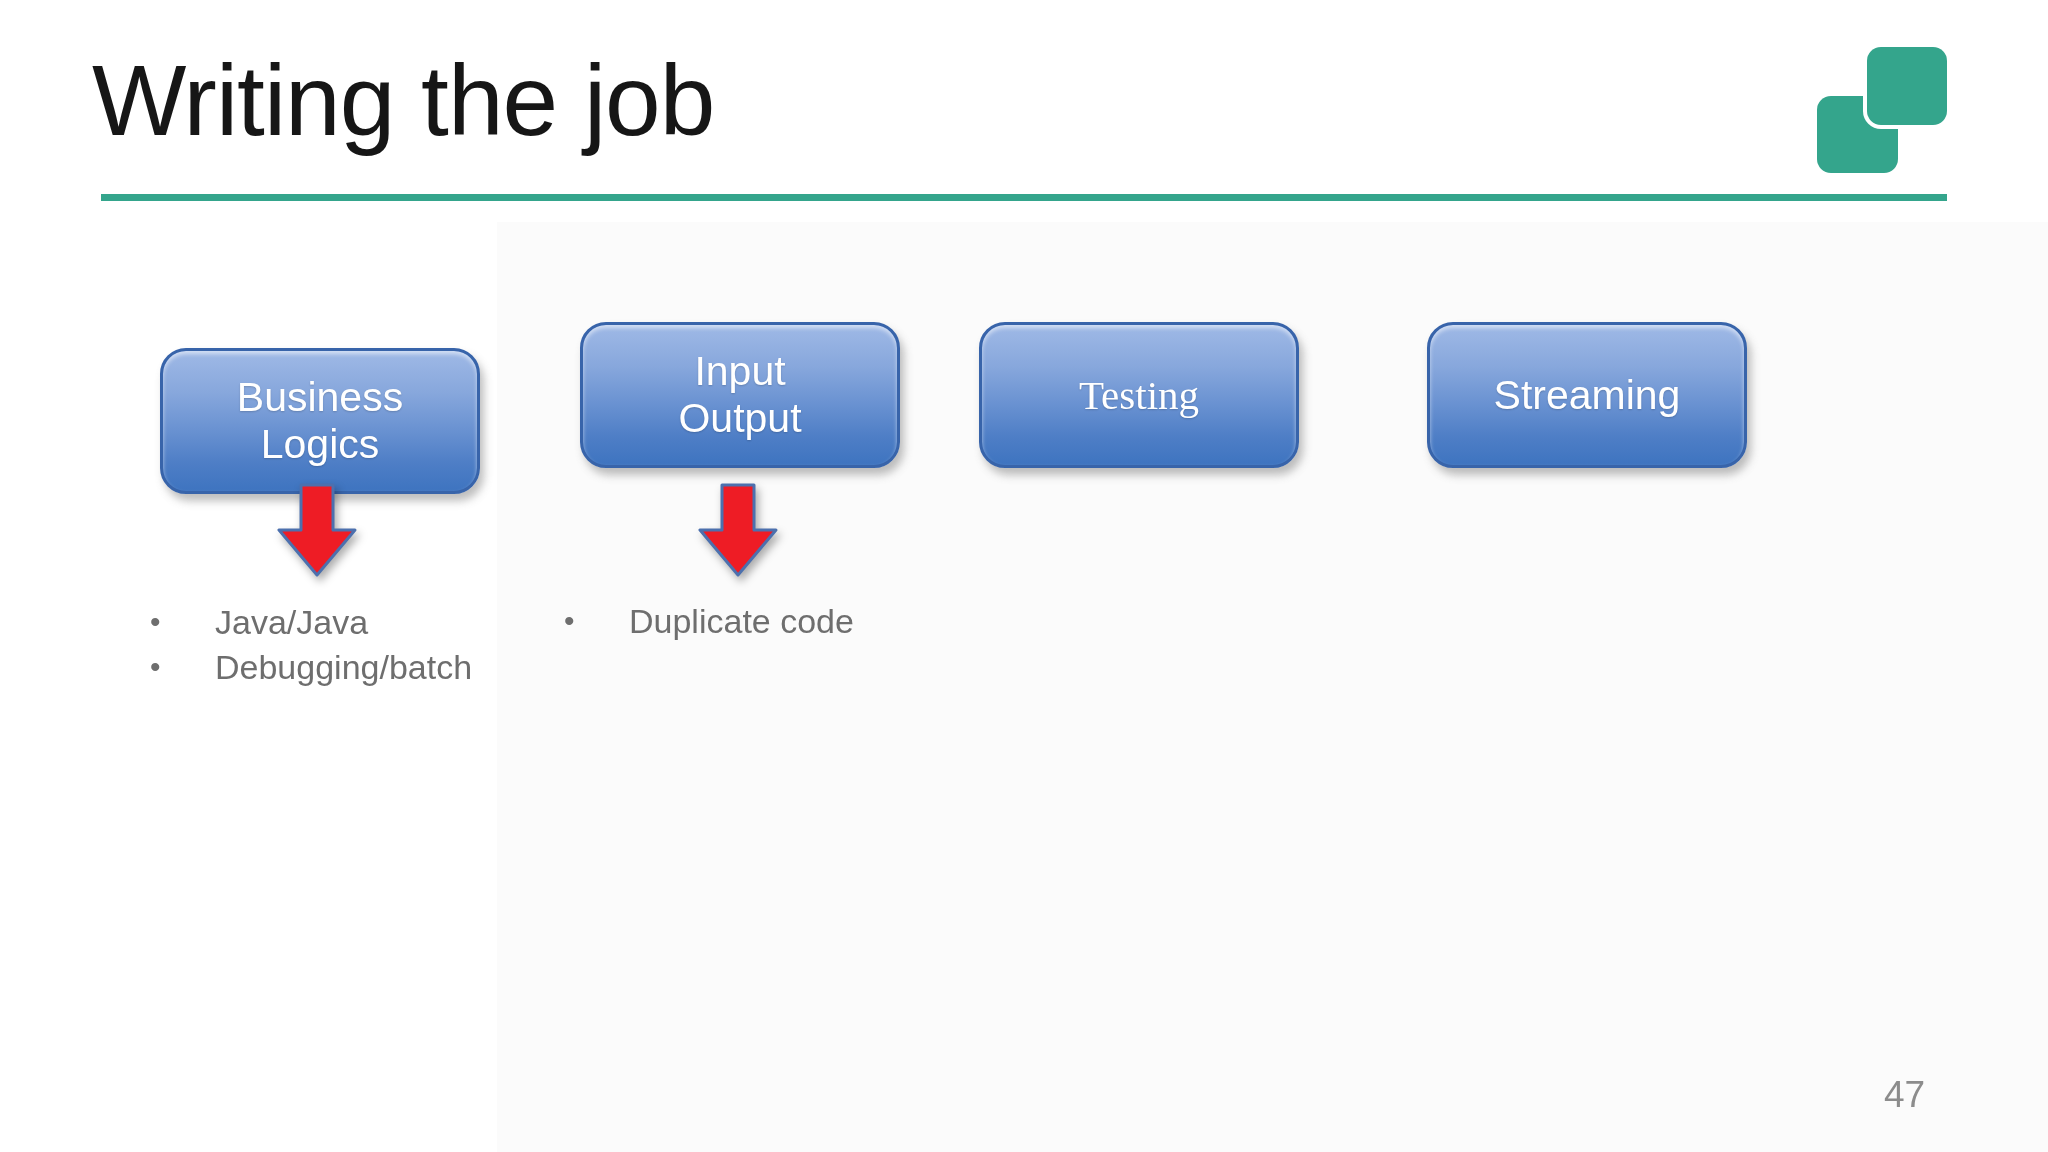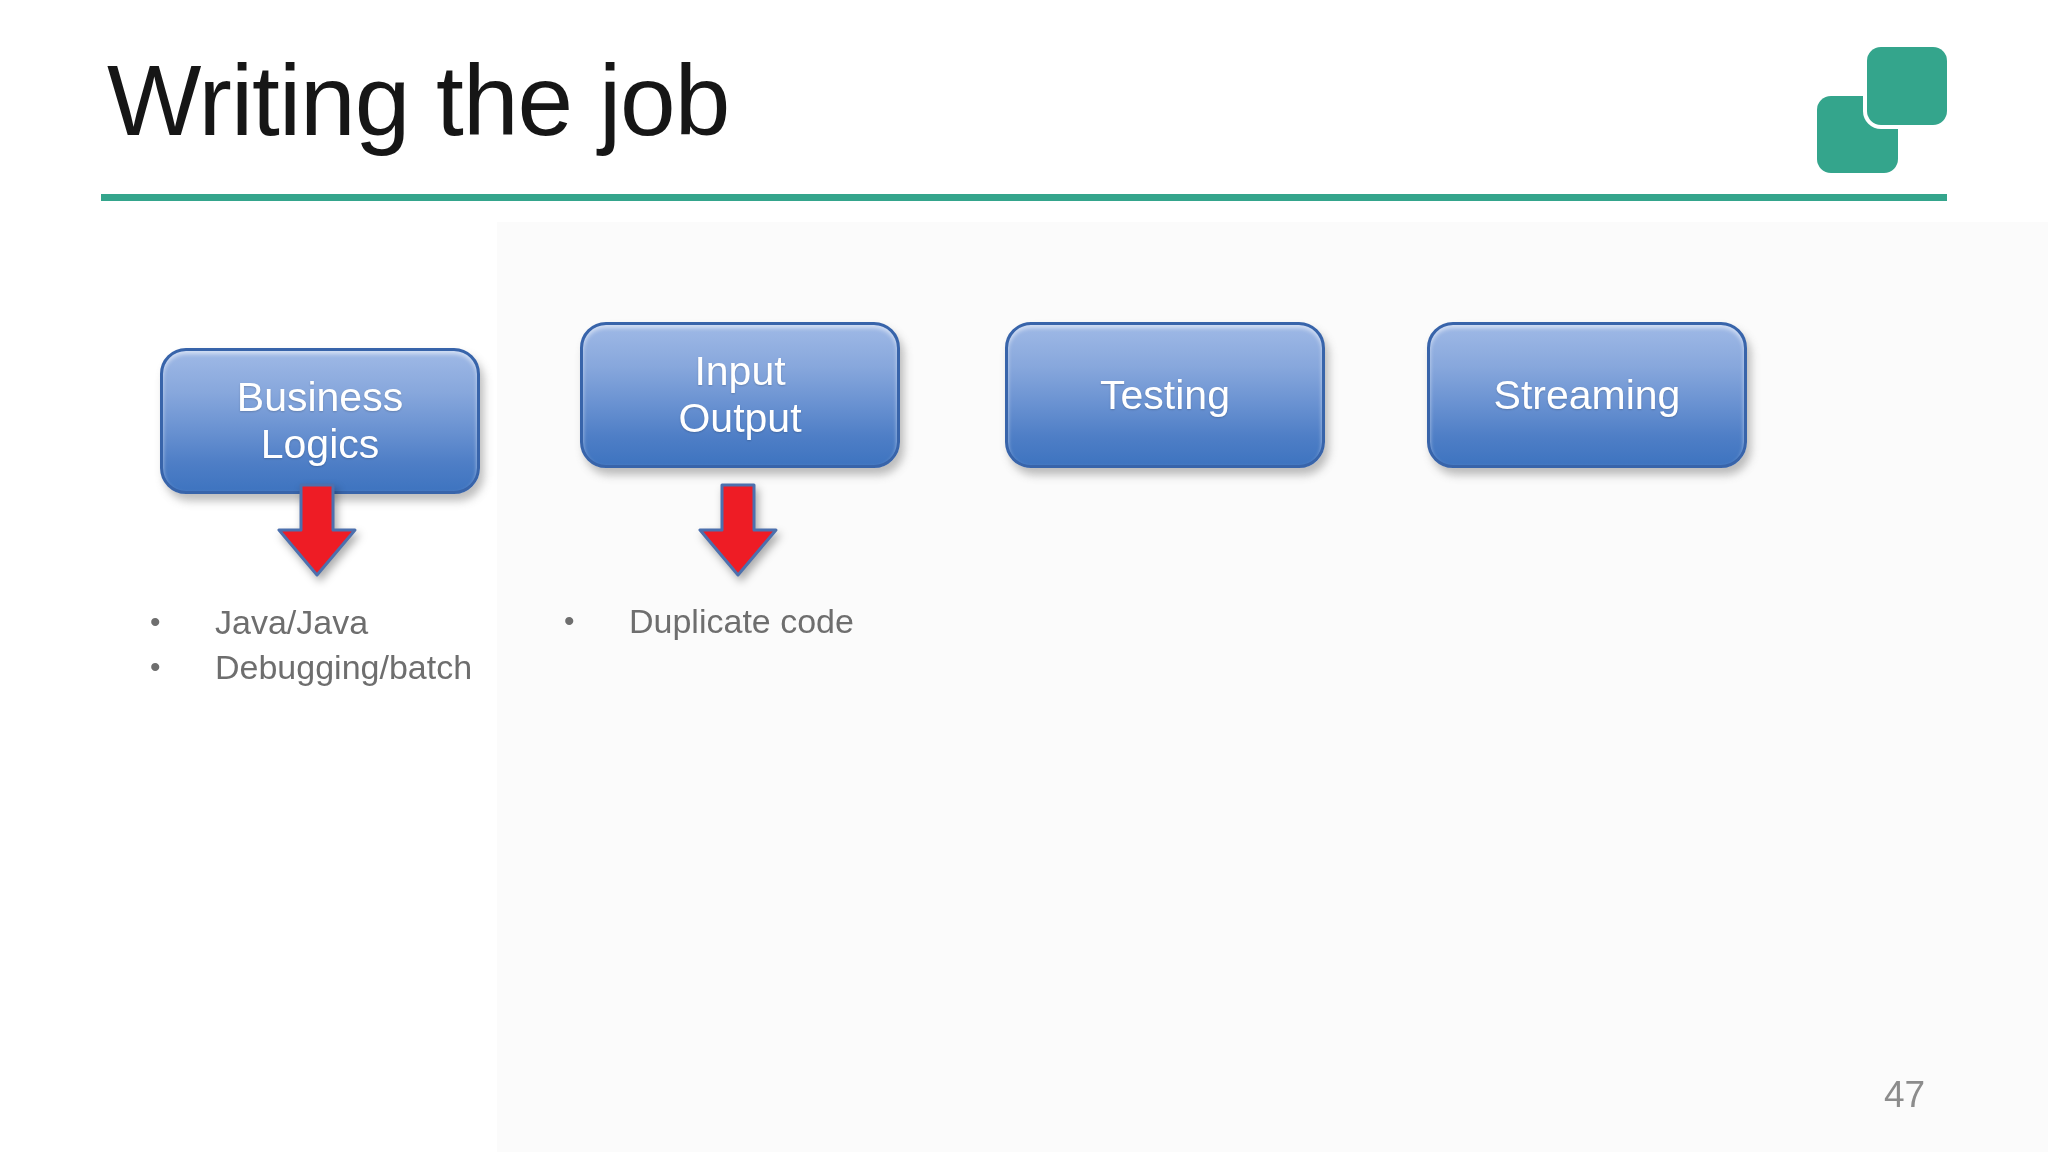--- a/index.html
+++ b/index.html
@@ -27,21 +27,21 @@
   .slide { position: absolute; inset: 0; }
 
   .bg-band {
     position: absolute;
     left: 497px; top: 222px; right: 0; bottom: 0;
     background: #fbfbfb;
   }
 
   .title {
     position: absolute;
-    left: 107px; top: 40px;
+    left: 92px; top: 40px;
     margin: 0;
     font-size: 100px;
     line-height: 120px;
     font-weight: 400;
     letter-spacing: -1px;
     color: var(--title-color);
     white-space: nowrap;
   }
 
   .title-rule {
@@ -74,21 +74,21 @@
       var(--box-bottom) 100%);
     box-shadow: inset 0 3px 4px rgba(255,255,255,0.55),
                 4px 7px 9px rgba(110,110,110,0.45);
     display: flex;
     align-items: center;
     justify-content: center;
     text-align: center;
   }
   .box1 { left: 160px; margin-top: 26px; }
   .box2 { left: 580px; }
-  .box3 { left: 1005px; }
+  .box3 { left: 979px; font-family: Liberation Serif, serif; }
   .box4 { left: 1427px; }
 
   .box-label {
     color: var(--box-text);
     font-size: 41px;
     line-height: 47px;
     white-space: pre-line;
     text-shadow: 0 1px 2px rgba(0,0,0,0.18);
   }
 

